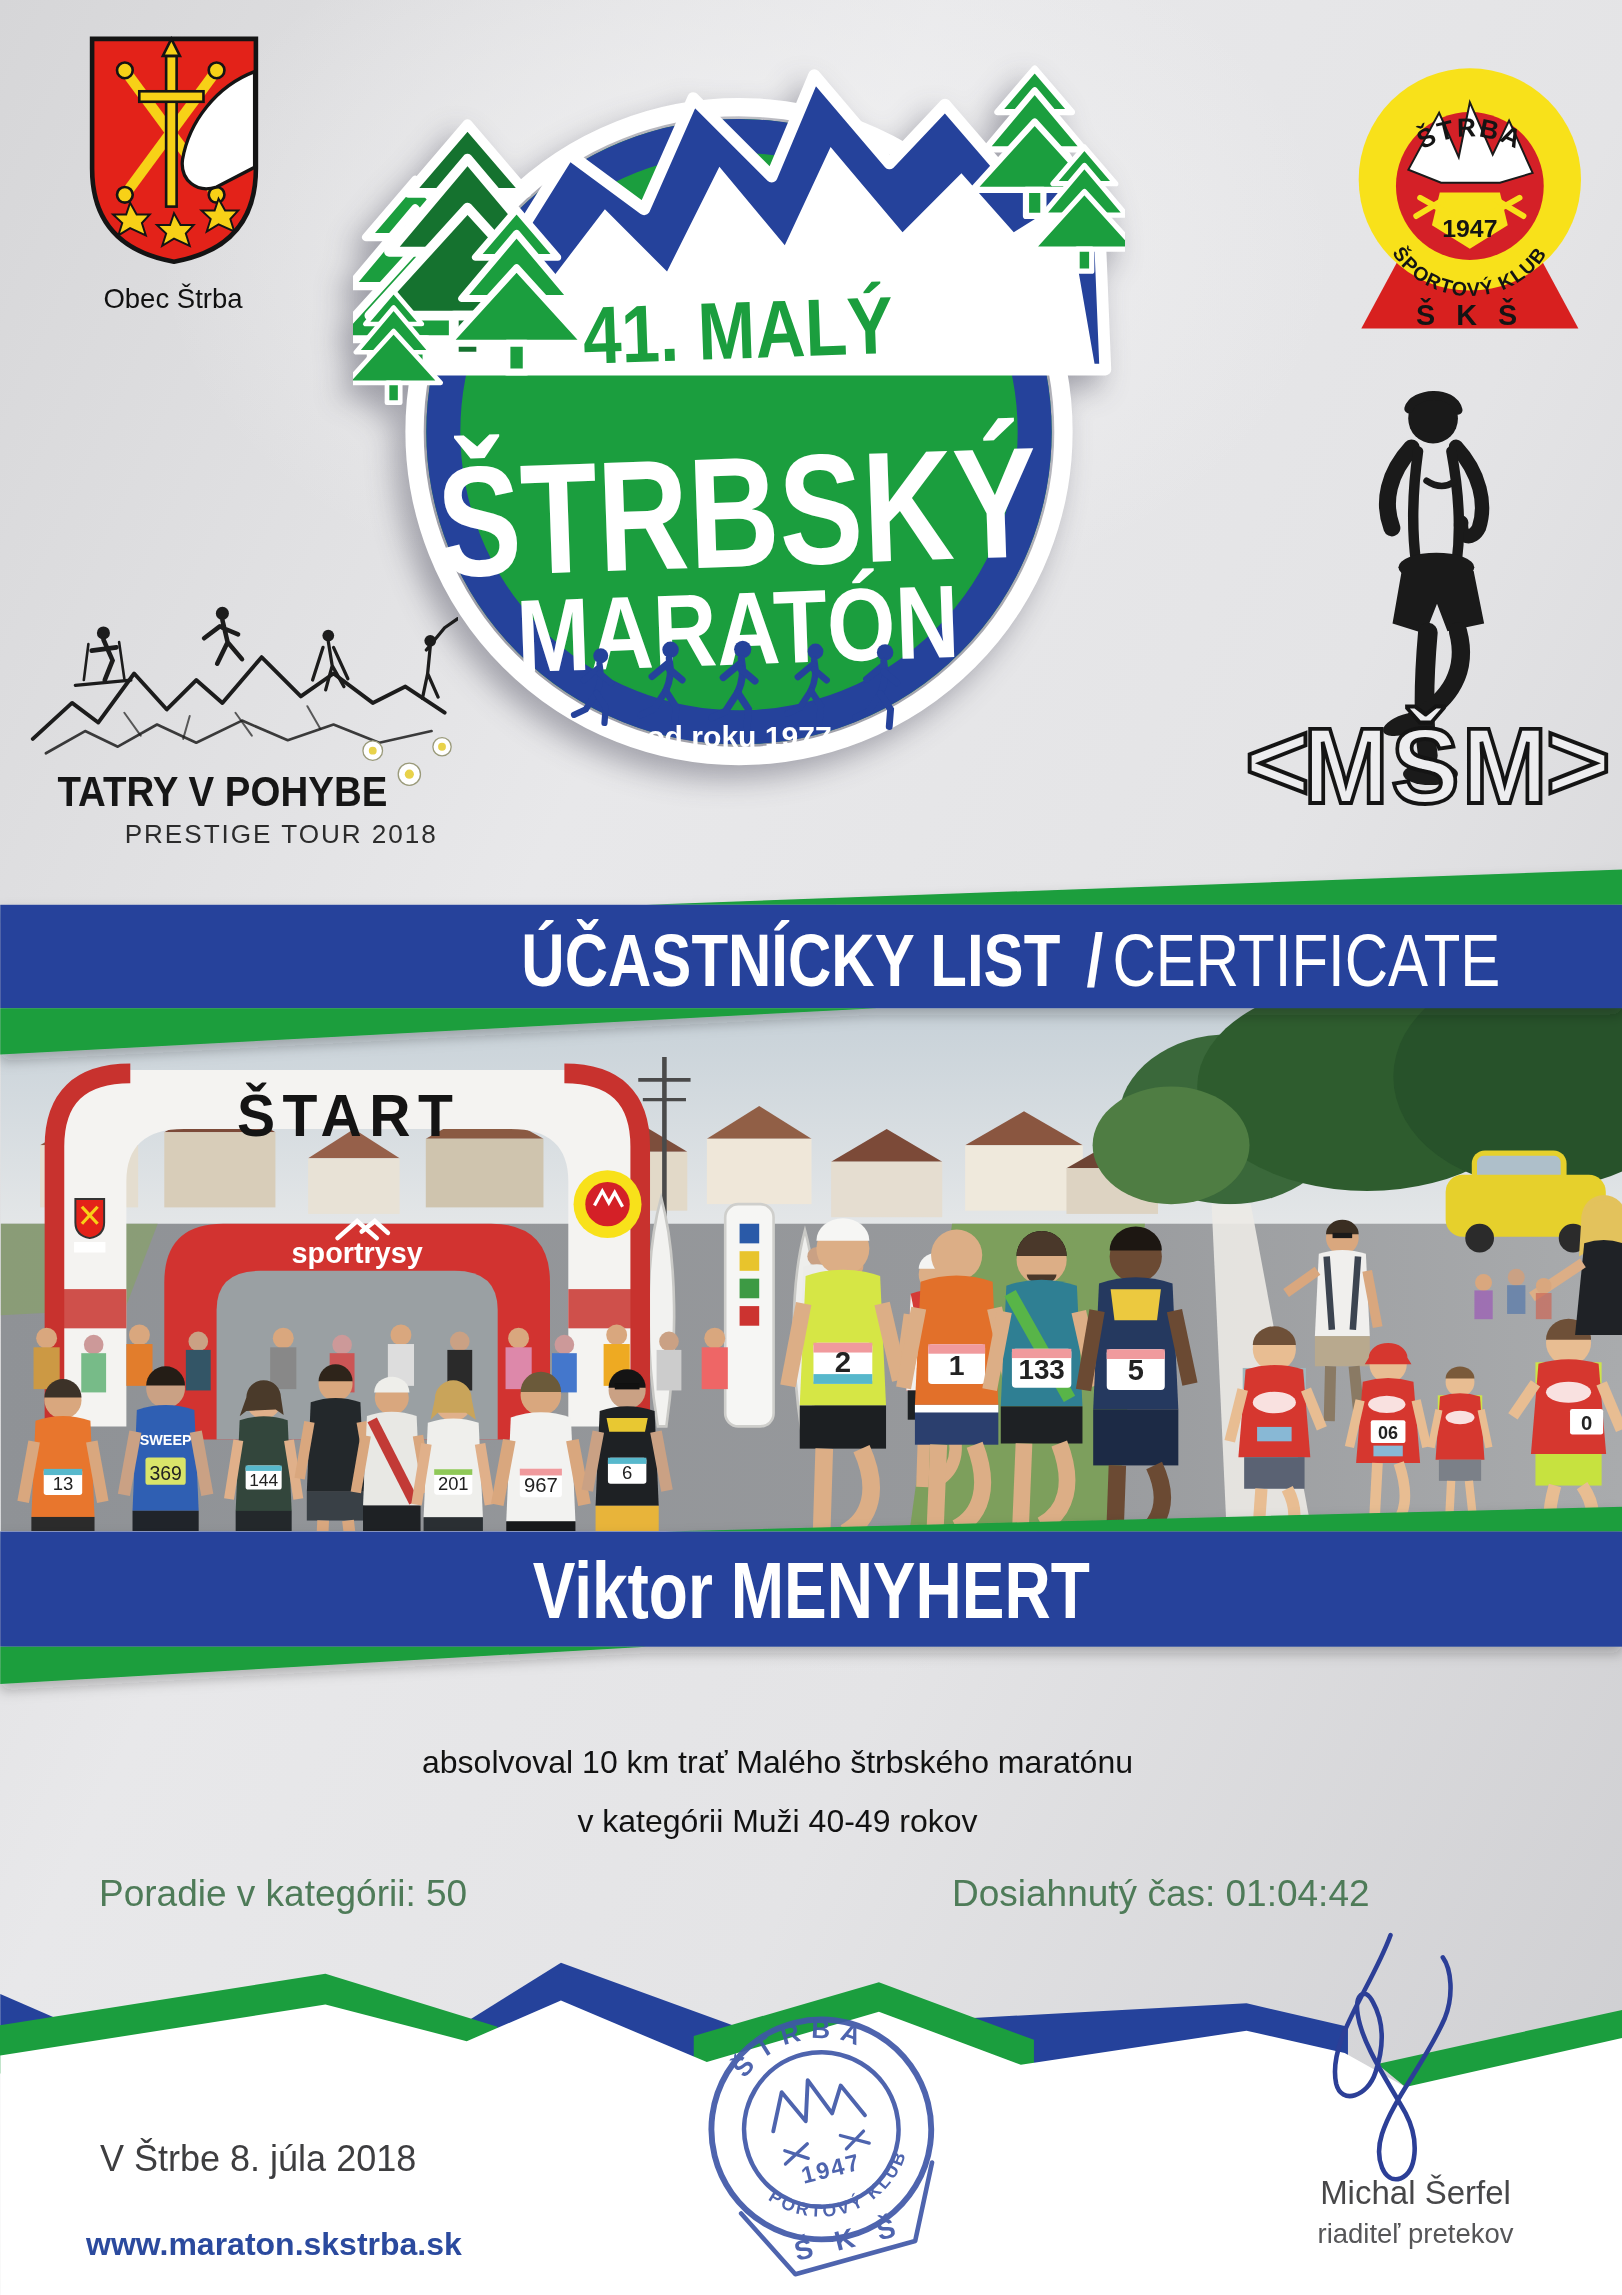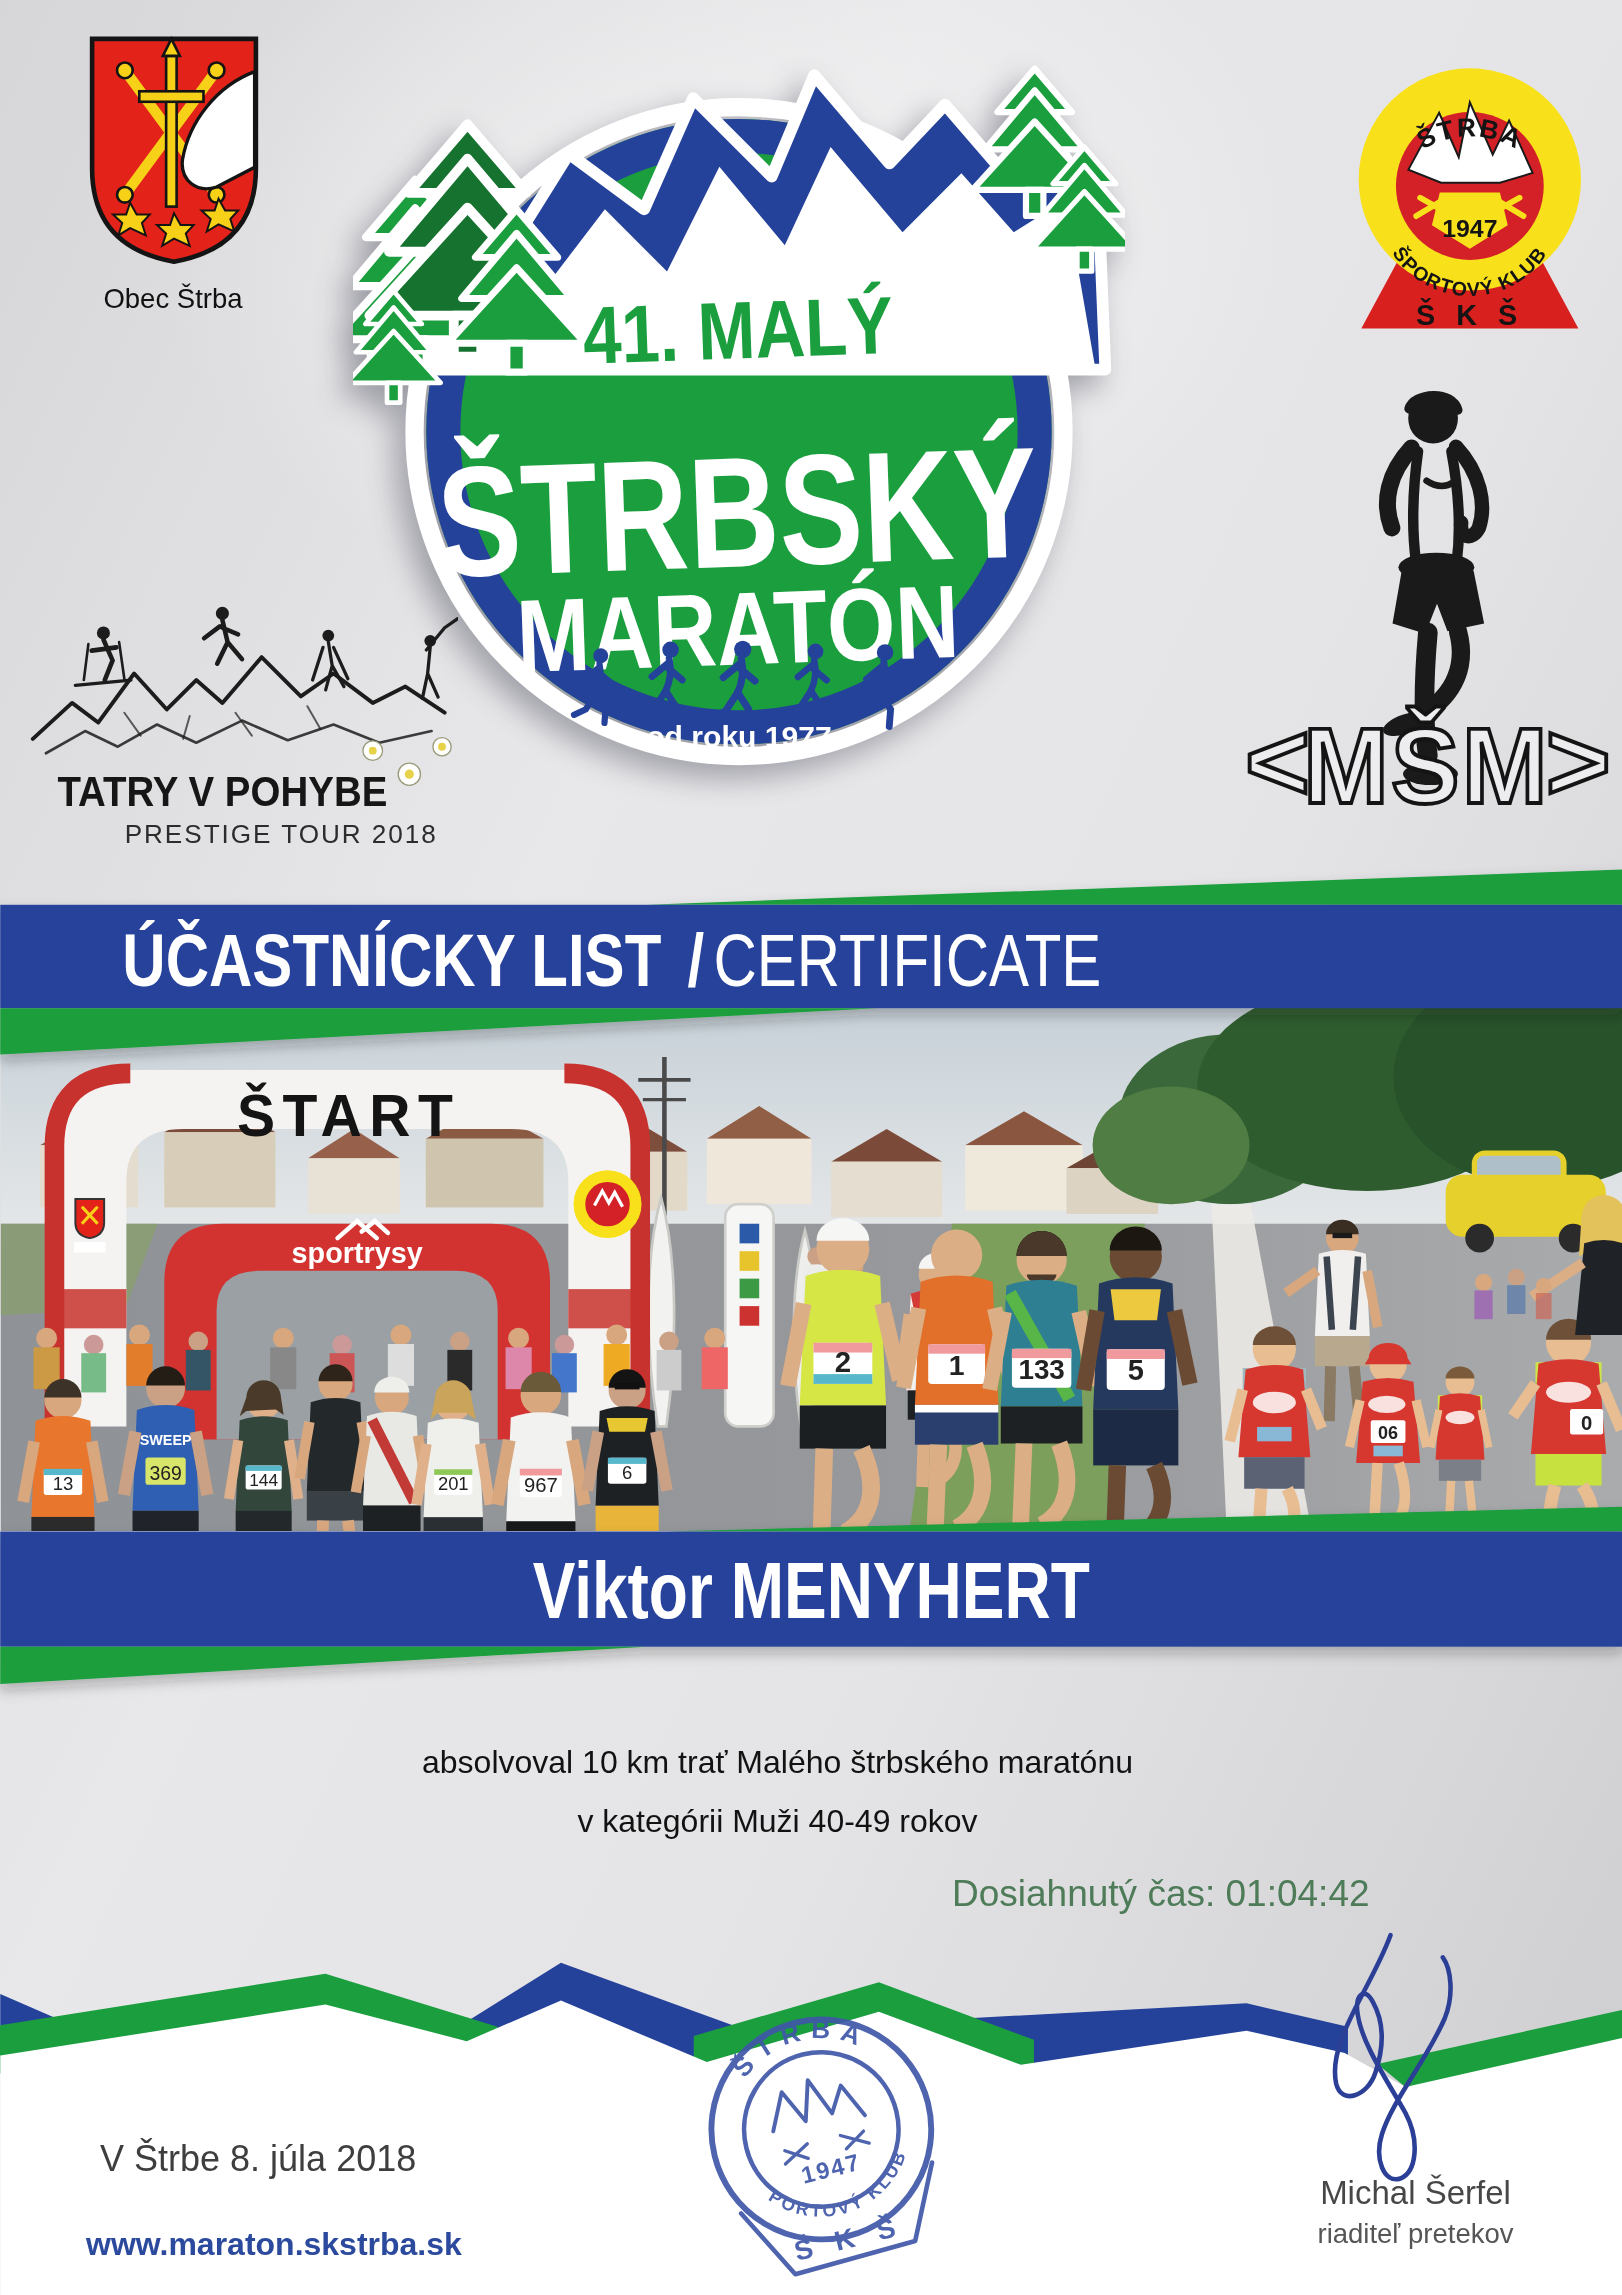--- a/index.html
+++ b/index.html
@@ -9,21 +9,21 @@
     font-family:"Liberation Sans", sans-serif;
     background:
       radial-gradient(982px 622px at 46% 11%, #f2f2f3 0%, rgba(242,242,243,0) 60%),
       radial-gradient(1112px 720px at 52% 56%, #ededef 0%, rgba(237,237,239,0) 55%),
       linear-gradient(115deg,#d6d6d8 0%,#e8e8ea 35%,#e4e4e6 62%,#cdcdd0 100%);
   }
   .abs{position:absolute;}
   .cond{display:inline-block;transform:scaleX(.8);transform-origin:50% 50%;}
   .banner-text{
     left:0;width:1623px;top:911px;height:98px;color:#fff;
-    display:flex;align-items:center;justify-content:flex-start;z-index:6;
+    display:flex;align-items:center;justify-content:flex-end;z-index:6;
     font-size:75px;white-space:nowrap;
   }
   .banner-text .bold{font-weight:bold;}
   .banner-text .light{font-weight:400;}
   .name-text{
     left:0;width:1623px;top:1542px;height:98px;color:#fff;
     display:flex;align-items:center;justify-content:center;z-index:6;
     font-size:80px;font-weight:bold;white-space:nowrap;
   }
   .result-block{left:0;width:1555px;top:1733px;text-align:center;z-index:6;color:#121212;
@@ -716,20 +716,24 @@
 
   <div class="abs name-text">
     <span class="cond">Viktor MENYHERT</span>
   </div>
 
   <div class="abs result-block">
     <div>absolvoval 10 km trať Malého štrbského maratónu</div>
     <div>v kategórii Muži 40-49 rokov</div>
   </div>
 
+  <div class="abs stat" style="left:99px;top:1873px">
+    <span>Poradie v kategórii:</span>
+    <span>50</span>
+  </div>
   <div class="abs stat" style="left:952px;top:1873px">
     <span>Dosiahnutý čas:</span>
     <span>01:04:42</span>
   </div>
 
   <div class="abs footer-date">V Štrbe 8. júla 2018</div>
   <div class="abs footer-url">www.maraton.skstrba.sk</div>
 
   <div class="abs signer">
     <div class="nm">Michal Šerfel</div>

